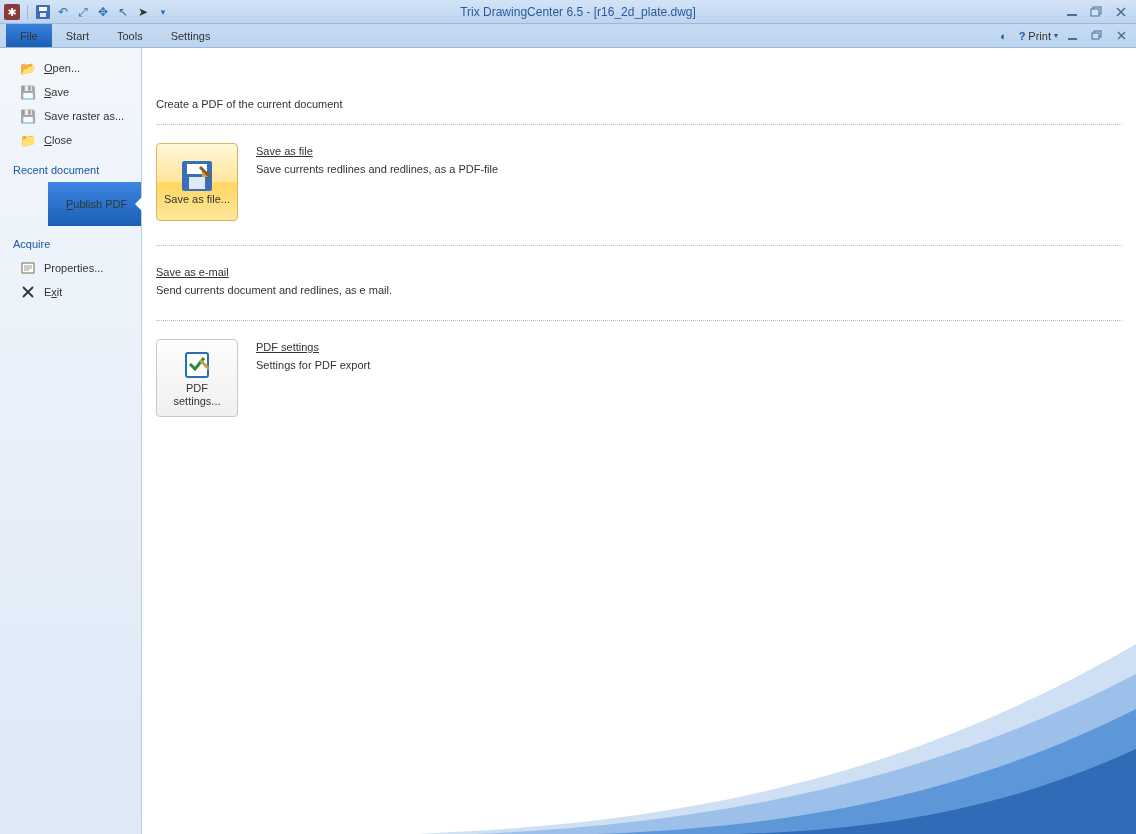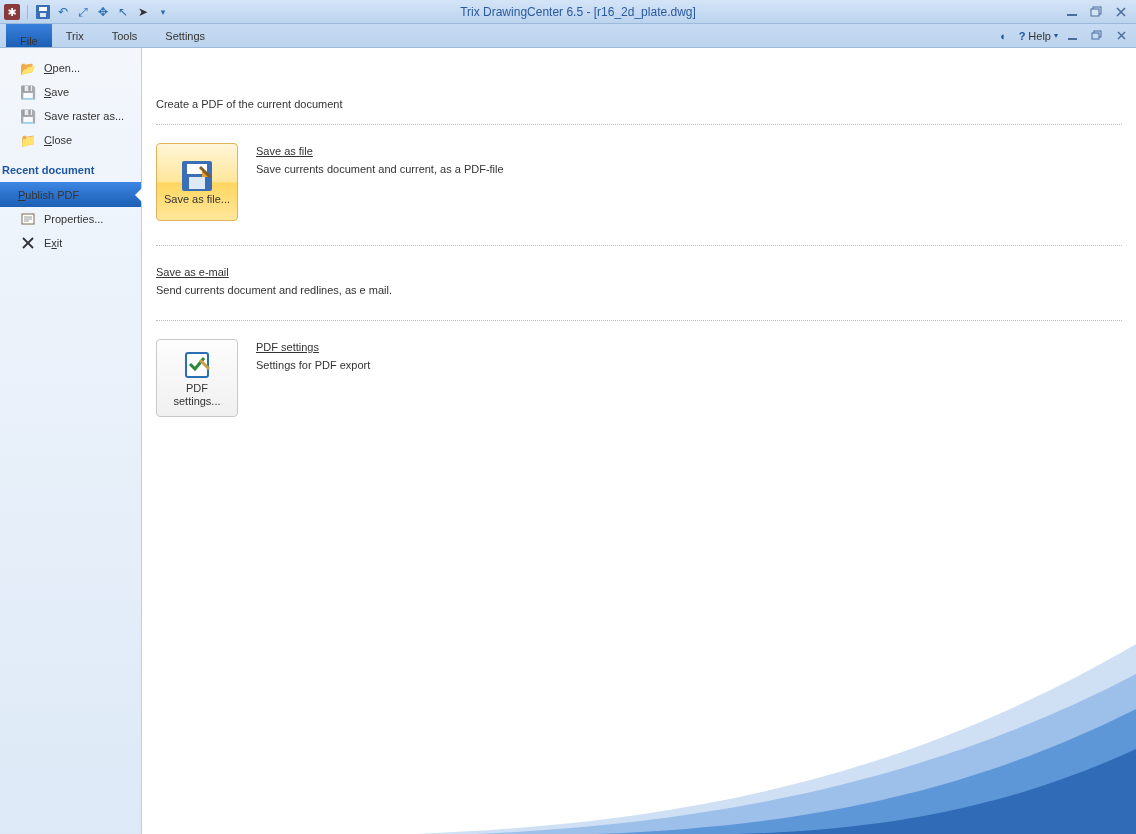--- a/index.html
+++ b/index.html
@@ -5,31 +5,31 @@
   *{box-sizing:border-box;margin:0;padding:0;font-family:"Segoe UI",Tahoma,Arial,sans-serif;font-size:11px;color:#333;}
   html,body{width:1136px;height:834px;overflow:hidden;background:#fff;}
   .titlebar{height:24px;background:linear-gradient(#d4e4f7,#bcd4ee);border-bottom:1px solid #9db9d9;display:flex;align-items:center;padding:0 4px;position:relative;}
   .tb-left{display:flex;gap:4px;align-items:center;}
   .tb-ico{width:16px;height:16px;display:flex;align-items:center;justify-content:center;font-size:12px;cursor:default;}
   .tb-title{position:absolute;left:0;right:0;text-align:center;color:#2a5a9e;font-size:12px;pointer-events:none;margin-left:20px;}
   .tb-right{position:absolute;right:6px;display:flex;gap:6px;align-items:center;}
   .win-btn{width:18px;height:14px;display:flex;align-items:center;justify-content:center;cursor:pointer;color:#4b6d99;}
   .menubar{height:24px;background:linear-gradient(#c7dbf3,#bcd4ee);border-bottom:1px solid #9db9d9;display:flex;align-items:stretch;padding-left:6px;position:relative;}
   .menu-item{padding:0 14px;display:flex;align-items:center;color:#15428b;cursor:pointer;}
-  .menu-item.active{background:linear-gradient(#3a81de,#1b5fb5);color:#fff;align-items:flex-end;}
+  .menu-item.active{background:linear-gradient(#3a81de,#1b5fb5);color:#fff;}
   .menubar-right{position:absolute;right:6px;top:0;bottom:0;display:flex;align-items:center;gap:6px;color:#1d56a1;}
   .help{display:flex;align-items:center;gap:3px;cursor:pointer;}
   .body{display:flex;height:calc(834px - 48px);position:relative;}
   .sidebar{width:142px;background:linear-gradient(#f3f7fc,#dde9f7);border-right:1px solid #b7cfe8;padding-top:8px;display:flex;flex-direction:column;}
   .sb-item{display:flex;align-items:center;gap:8px;height:24px;padding:0 10px 0 20px;color:#1d56a1;cursor:pointer;}
   .sb-item.disabled{color:#8a9db3;cursor:default;}
   .sb-item .lbl .ul{text-decoration:underline;}
   .sb-ico{width:16px;height:16px;display:flex;align-items:center;justify-content:center;font-size:13px;}
-  .sb-head{padding:12px 0 6px 2px;color:#1d56a1;font-weight:bold;}
-  .sb-item.selected{background:linear-gradient(#3d86e3,#1b5fb5);color:#fff;height:25px;padding-left:18px;position:relative;}
+  .sb-head{padding:12px 0 6px 13px;color:#1d56a1;}
+  .sb-item.selected{background:linear-gradient(#3d86e3,#1b5fb5);color:#fff;height:44px;padding-left:18px;position:relative;margin-left:48px;}
   .sb-item.selected::after{content:'';position:absolute;right:-1px;top:50%;transform:translateY(-50%);border:7px solid transparent;border-right-color:#fff;}
   .content{flex:1;background:#fff;padding:14px 14px 0 14px;position:relative;overflow:hidden;}
   .page-title{font-size:11px;color:#333;margin-bottom:14px;margin-top:36px;}
   .hr{border:none;border-top:1px dotted #bcbcbc;margin:0 0 18px 0;}
   .action-row{display:flex;gap:18px;align-items:flex-start;margin-bottom:24px;}
   .action-btn{width:82px;height:78px;border:1px solid #c9c9c9;border-radius:4px;background:linear-gradient(#fdfdfd,#f0f0f0);display:flex;flex-direction:column;align-items:center;justify-content:center;gap:0;cursor:pointer;text-align:center;padding:4px;}
   .action-btn.selected{border-color:#e0b25a;background:linear-gradient(#fff6d9,#ffe69a 50%,#ffd65f 51%,#ffe79b);}
   .action-ico{width:34px;height:34px;display:flex;align-items:center;justify-content:center;}
   .action-lbl{font-size:11px;line-height:1.15;text-align:center;}
   .action-text{padding-top:2px;}
@@ -84,33 +84,33 @@
         </svg>
       </span>
   </div>
 </div>
 
 <div class="menubar">
   <div class="menu-item active">
       <span>File</span>
     </div>
   <div class="menu-item">
-      <span>Trix</span>
+      <span>Start</span>
     </div>
   <div class="menu-item">
       <span>Tools</span>
     </div>
   <div class="menu-item">
       <span>Settings</span>
     </div>
   <div class="menubar-right">
     <span class="win-btn" style="color:#1d56a1">◐</span>
     <div class="help">
       <span style="color:#1d56a1;font-weight:bold">?</span>
-      <span>Help</span>
+      <span>Print</span>
       <span style="font-size:8px;color:#1d56a1">▾</span>
     </div>
     <span class="win-btn">
         <svg width="12" height="10">
           <rect x="1" y="7" width="9" height="2" fill="#4b6d99"></rect>
         </svg>
       </span>
     <span class="win-btn">
         <svg width="12" height="11">
           <rect x="3" y="1" width="7" height="6" fill="none" stroke="#4b6d99"></rect>
@@ -142,20 +142,21 @@
       <span class="lbl">Save raster as...</span>
     </div>
     <div class="sb-item">
       <span class="sb-ico">📁</span>
       <span class="lbl"><span class="ul">C</span>lose</span>
     </div>
     <div class="sb-head">Recent document</div>
     <div class="sb-item selected">
       <span class="lbl"><span class="ul">P</span>ublish PDF</span>
     </div>
+    <div class="sb-head">Acquire</div>
     <div class="sb-item">
       <span class="sb-ico">
           <svg width="14" height="14">
             <rect x="1" y="2" width="12" height="10" fill="#fff" stroke="#7a6a4a"></rect>
             <line x1="3" y1="5" x2="11" y2="5" stroke="#999"></line>
             <line x1="3" y1="7" x2="11" y2="7" stroke="#999"></line>
             <line x1="3" y1="9" x2="8" y2="9" stroke="#999"></line>
           </svg>
         </span>
       <span class="lbl">Properties...</span>
@@ -183,21 +184,21 @@
               <rect x="7" y="5" width="20" height="10" fill="#fff"></rect>
               <rect x="9" y="18" width="16" height="12" fill="#dfe9f6"></rect>
               <polygon points="22,10 30,18 22,18" fill="#e0a030"></polygon>
               <line x1="20" y1="8" x2="30" y2="18" stroke="#8a5a20" stroke-width="3"></line>
             </svg>
         </div>
         <div class="action-lbl">Save as file...</div>
       </div>
       <div class="action-text">
         <div class="h">Save as file</div>
-        <div class="d">Save currents document and current, as a PDF-file</div>
+        <div class="d">Save currents redlines and redlines, as a PDF-file</div>
       </div>
     </div>
 
     <hr class="hr">
 
     <div class="action-row">
       <div class="action-text">
         <div class="h">Save as e-mail</div>
         <div class="d">Send currents document and redlines, as e mail.</div>
       </div>

